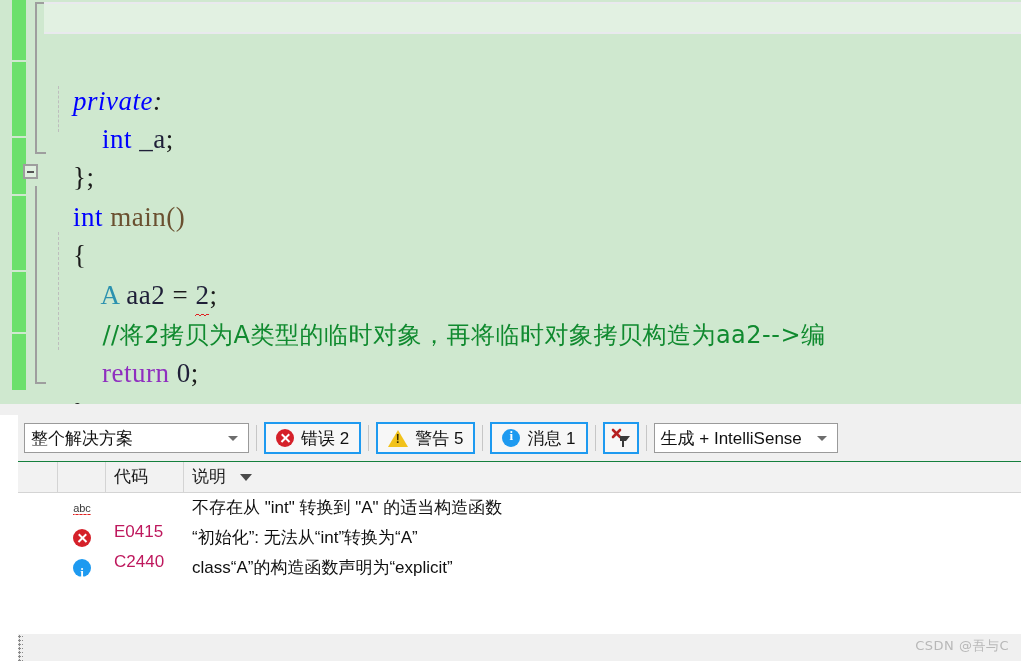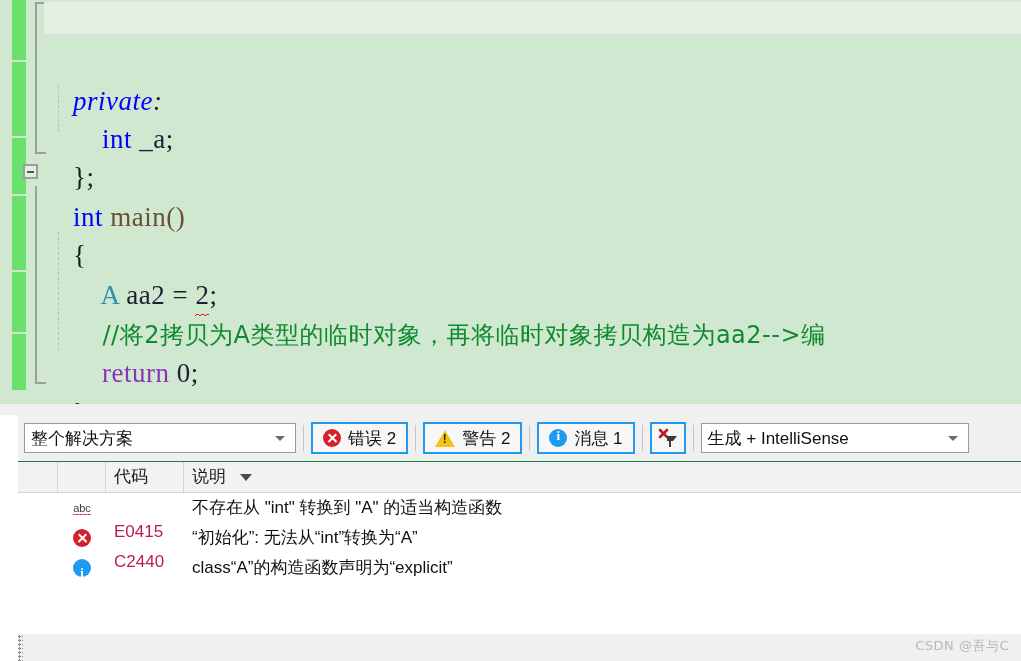--- a/index.html
+++ b/index.html
@@ -154,32 +154,32 @@
 
   .toolbar {
     position: relative;
     height: 46px;
     background: #f0f0f0;
     display: flex;
     align-items: center;
     padding-left: 6px;
   }
   .combo {
-    width: 272px; height: 30px;
+    width: 225px; height: 30px;
     background: #fff;
     border: 1px solid #9a9a9a;
     box-sizing: border-box;
     display: flex;
     align-items: center;
     padding: 0 6px;
     font-size: 17px;
     color: #111;
     justify-content: space-between;
   }
-  .combo.wide { width: 268px; }
+  .combo.wide { width: 184px; }
   .caret-down {
     width: 0; height: 0;
     border-left: 5px solid transparent;
     border-right: 5px solid transparent;
     border-top: 5px solid #6d6d6d;
     margin-right: 4px;
   }
   .tb-sep {
     width: 1px; height: 26px;
     background: #c6c6c6;
@@ -417,21 +417,21 @@
 
     <div class="tog">
       <span class="ico ico-err"></span>
       <span>错误 2</span>
     </div>
 
     <div class="tb-sep"></div>
 
     <div class="tog">
       <span class="ico-warn"></span>
-      <span>警告 2</span>
+      <span>警告 5</span>
     </div>
 
     <div class="tb-sep"></div>
 
     <div class="tog">
       <span class="ico ico-info"></span>
       <span>消息 1</span>
     </div>
 
     <div class="tb-sep"></div>

